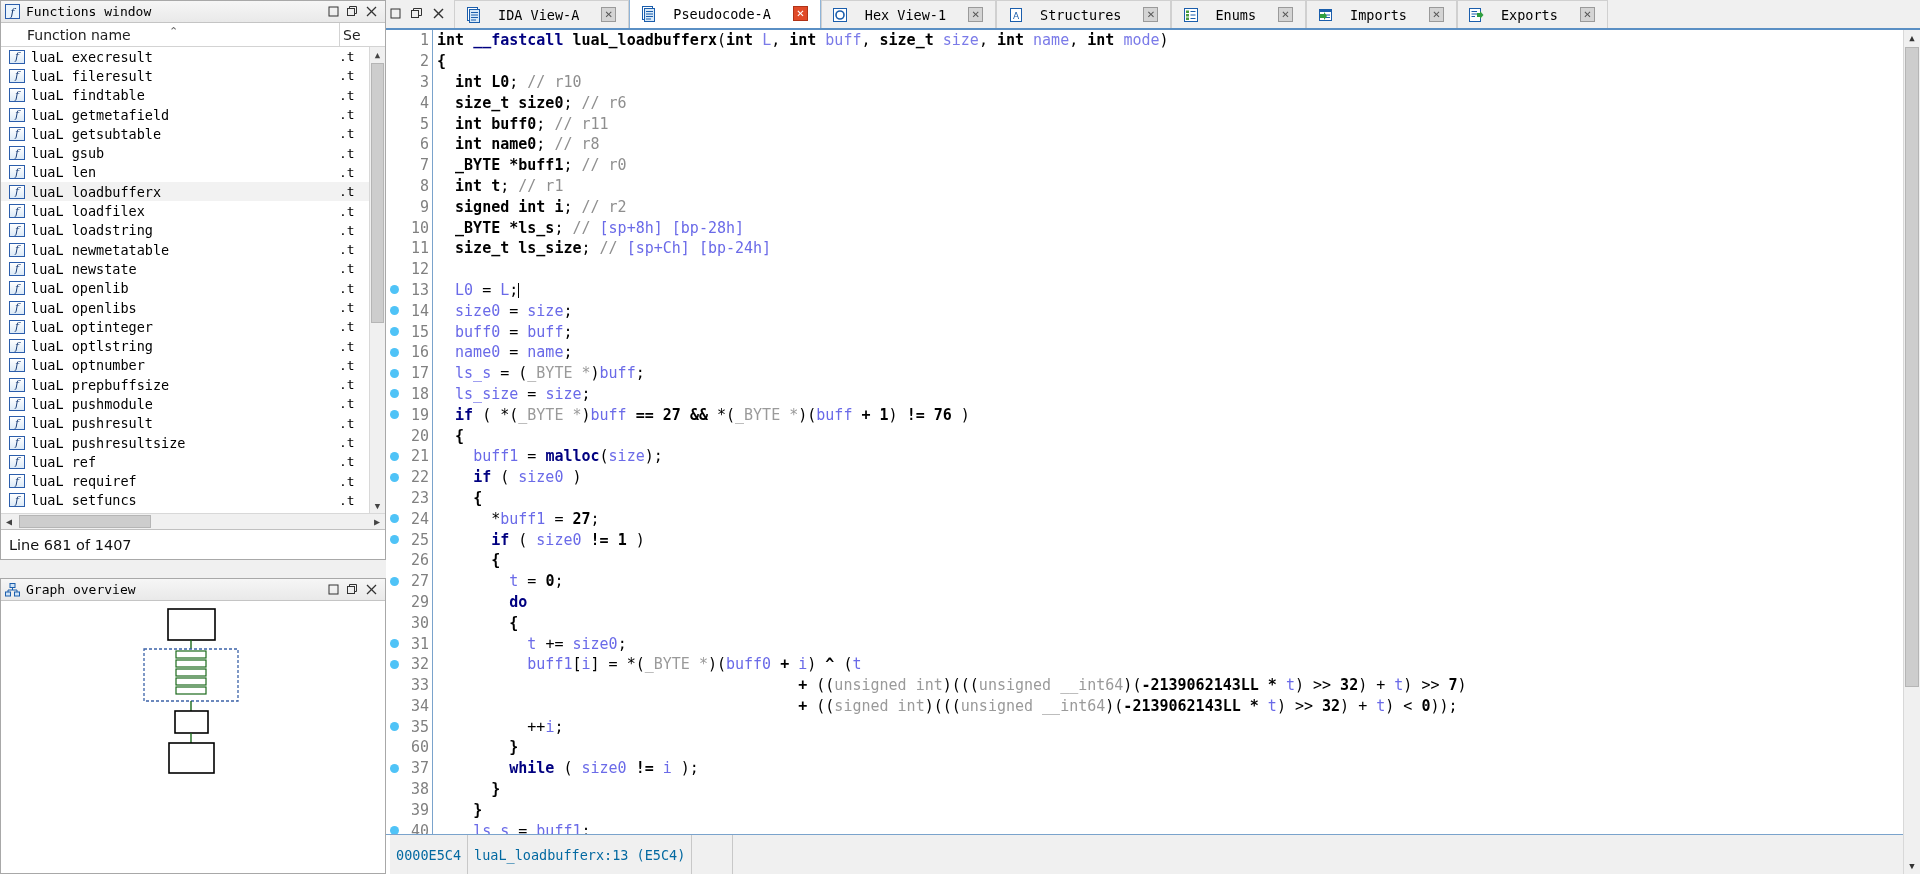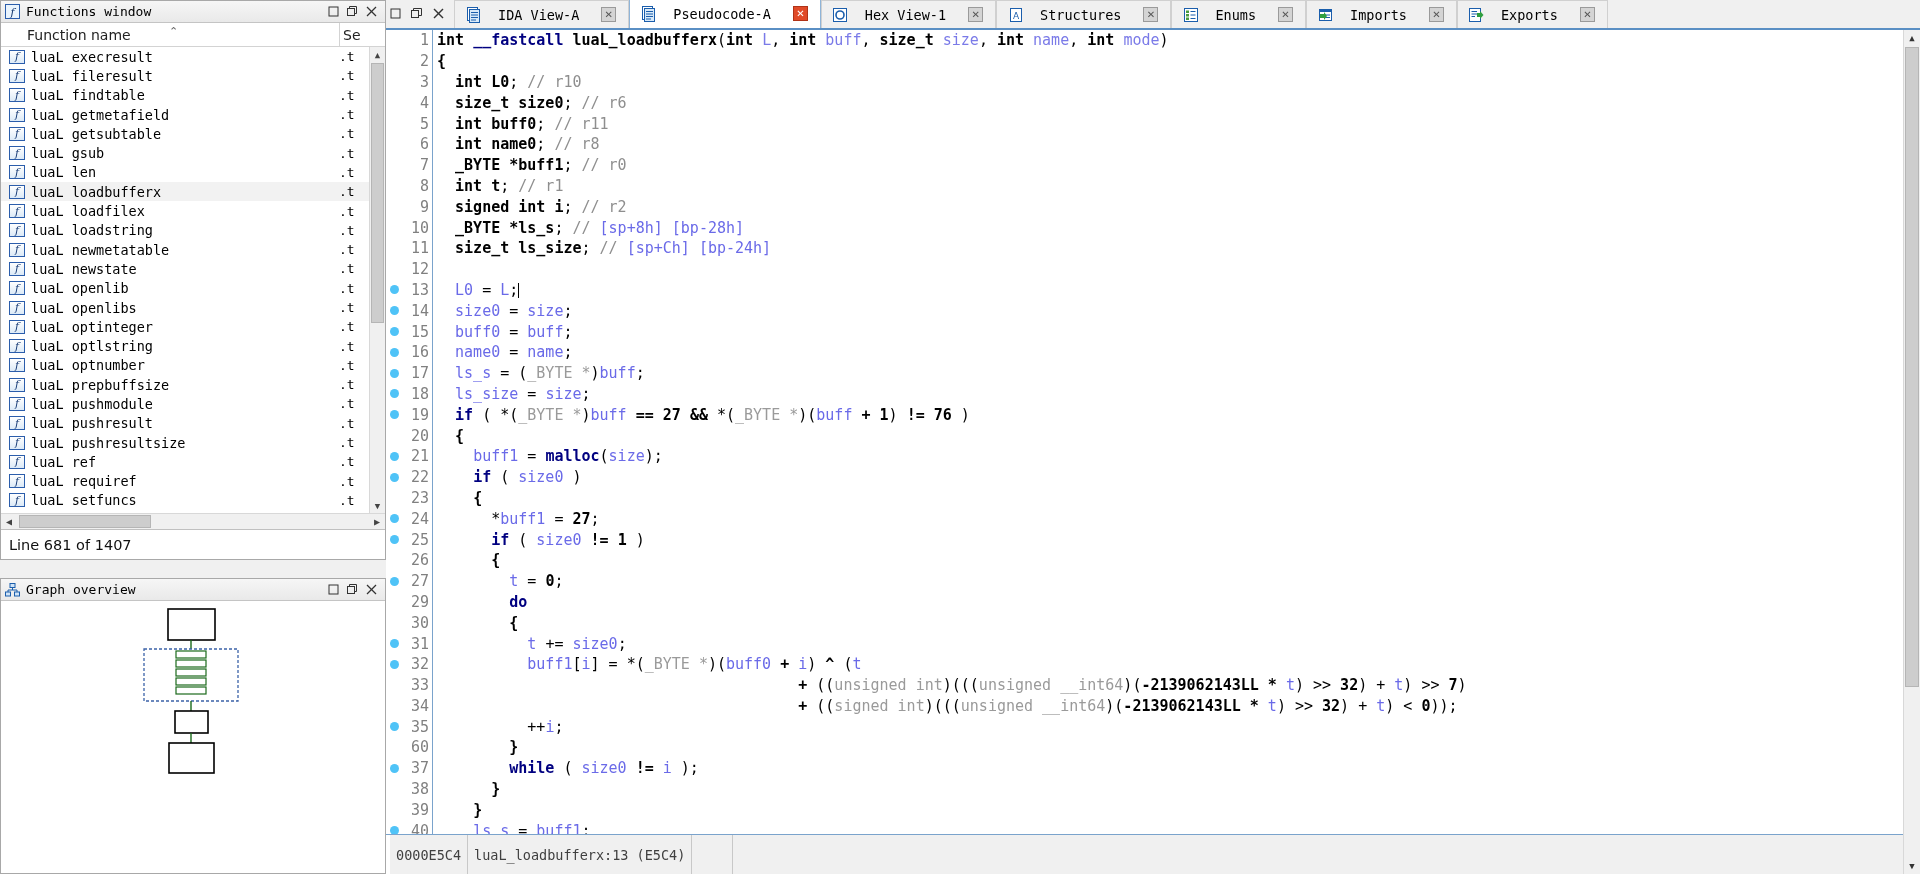--- a/index.html
+++ b/index.html
@@ -405,21 +405,21 @@
 
   .code-statusbar {
     height: 40px;
     min-height: 22px;
     background: #f0f0f0;
     border-top: 1px solid #7aa3cc;
     display: flex;
     align-items: center;
     font-family: "DejaVu Sans Mono", monospace;
     font-size: 13.5px;
-    color: #404040;
+    color: #0369a1;
     box-sizing: border-box;
   }
   .sb-cell {
     padding: 0 6px;
     border-right: 1px solid #c8c8c8;
     height: 100%;
     display: flex;
     align-items: center;
     white-space: nowrap;
   }

